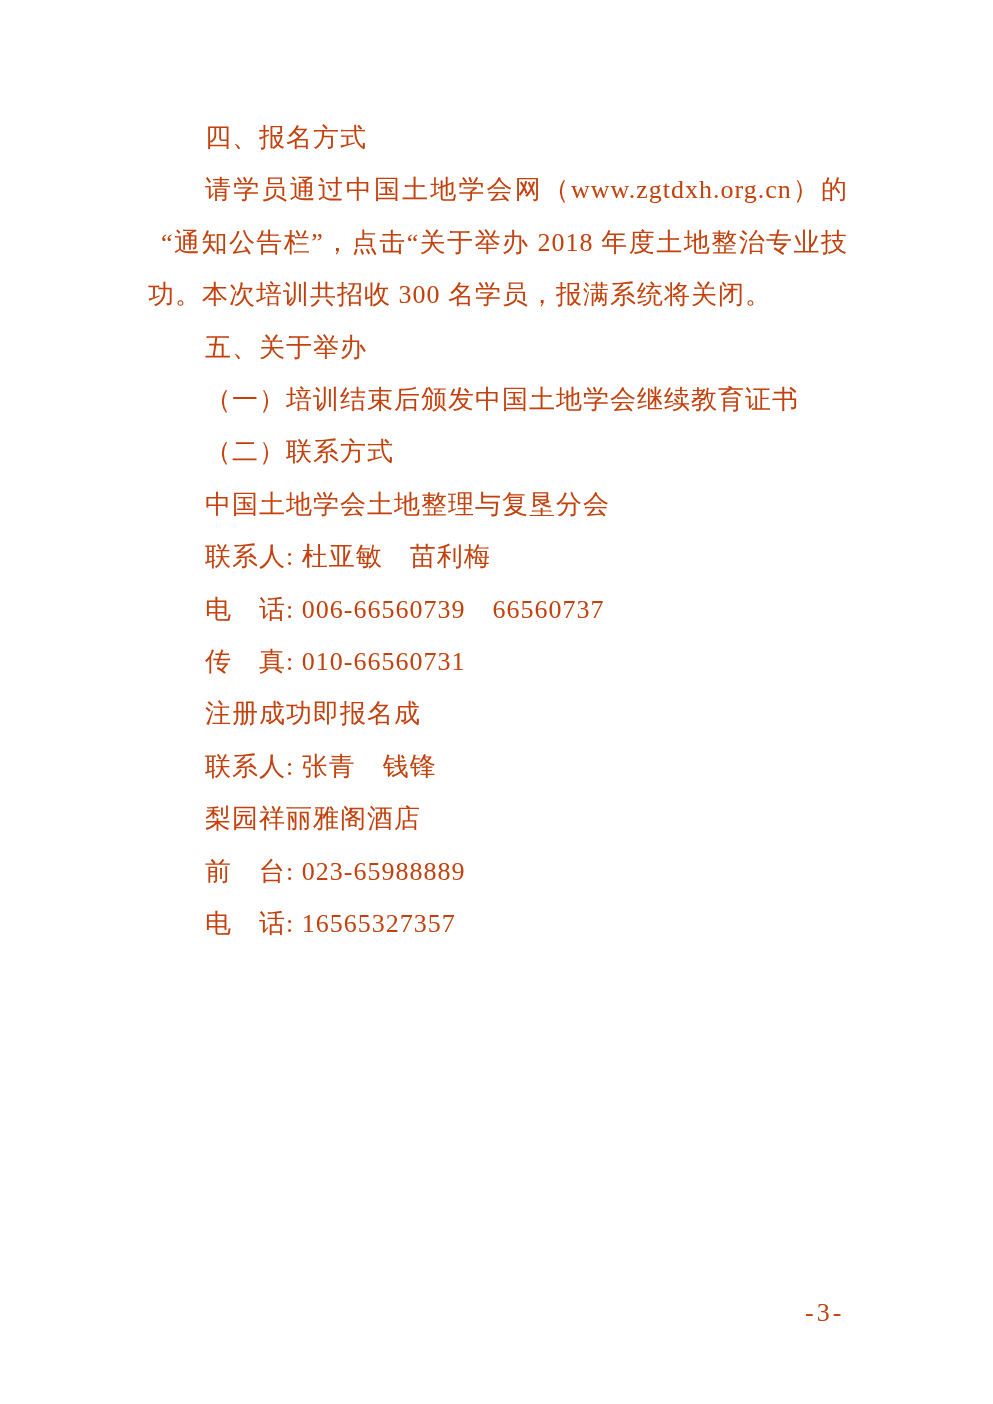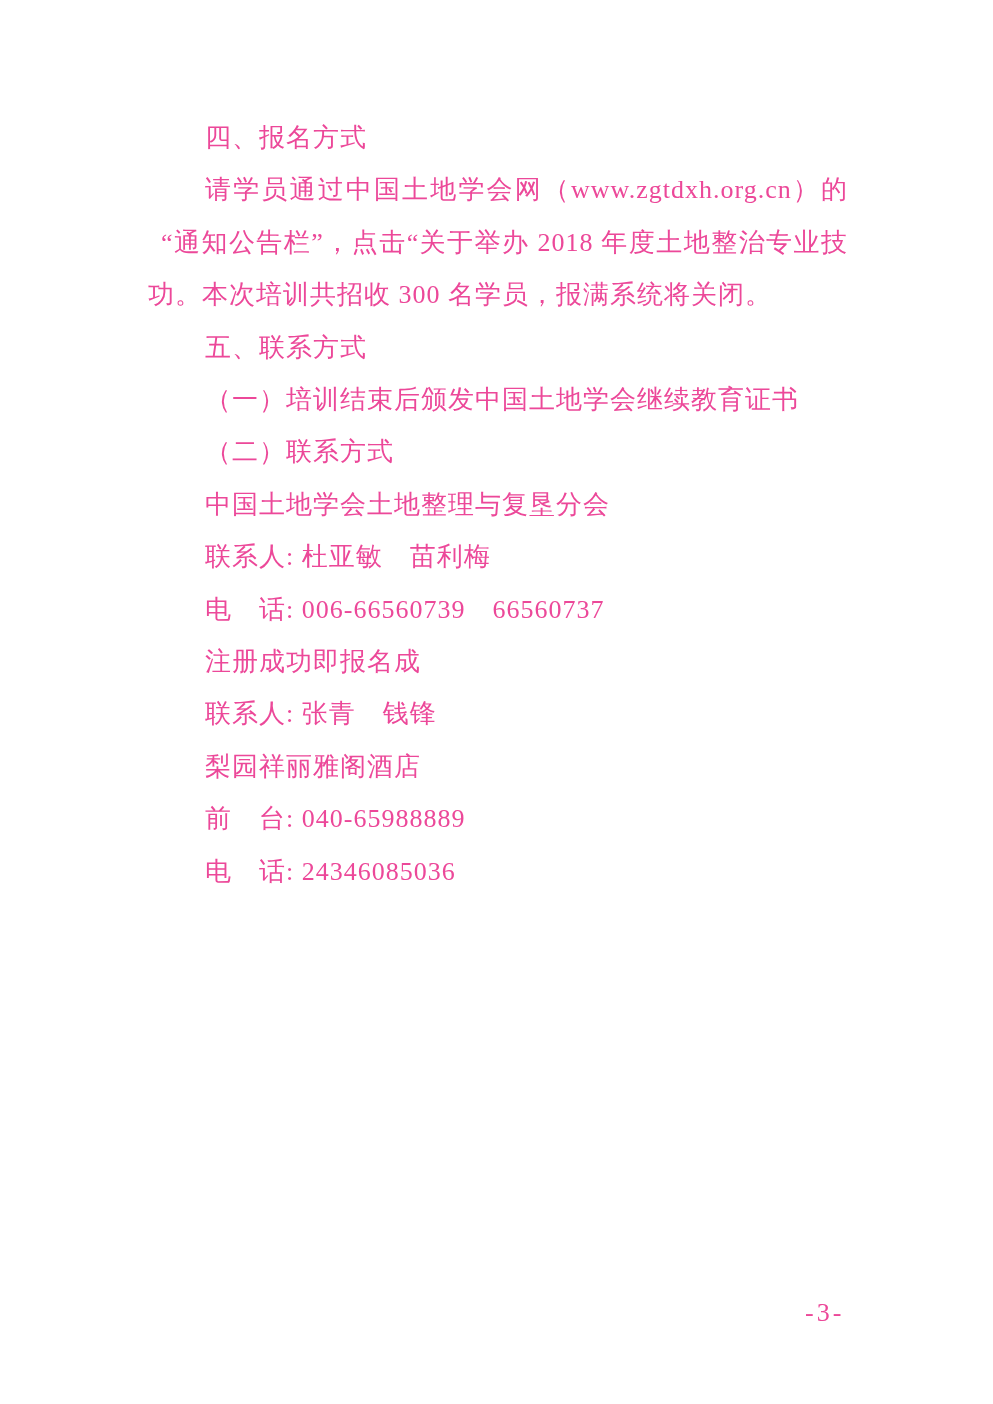--- a/index.html
+++ b/index.html
@@ -7,21 +7,21 @@
     padding: 0;
     background: #ffffff;
   }
   .page {
     position: relative;
     width: 993px;
     height: 1404px;
     background: #ffffff;
     overflow: hidden;
     font-family: "Liberation Serif", "DejaVu Serif", serif;
-    color: #ec4899;
+    color: #c2410c;
   }
   .doc {
     position: absolute;
     left: 148px;
     top: 112px;
     width: 700px;
   }
   .line {
     font-size: 26px;
     line-height: 52.4px;
@@ -54,32 +54,33 @@
 
 <div class="page">
   <div class="doc">
 
     <div class="line indent">四、报名方式</div>
 
     <div class="line indent justify">请学员通过中国土地学会网（www.zgtdxh.org.cn）的</div>
     <div class="line hang justify">“通知公告栏”，点击“关于举办 2018 年度土地整治专业技</div>
     <div class="line">功。本次培训共招收 300 名学员，报满系统将关闭。</div>
 
-    <div class="line indent">五、联系方式</div>
+    <div class="line indent">五、关于举办</div>
 
     <div class="line indent">（一）培训结束后颁发中国土地学会继续教育证书</div>
     <div class="line indent">（二）联系方式</div>
 
     <div class="line indent">中国土地学会土地整理与复垦分会</div>
     <div class="line indent">联系人: 杜亚敏　苗利梅</div>
     <div class="line indent">电　话: 006-66560739　66560737</div>
+    <div class="line indent">传　真: 010-66560731</div>
 
     <div class="line indent">注册成功即报名成</div>
     <div class="line indent">联系人: 张青　钱锋</div>
 
     <div class="line indent">梨园祥丽雅阁酒店</div>
-    <div class="line indent">前　台: 040-65988889</div>
-    <div class="line indent">电　话: 24346085036</div>
+    <div class="line indent">前　台: 023-65988889</div>
+    <div class="line indent">电　话: 16565327357</div>
 
   </div>
 
   <div class="page-num">-3-</div>
 </div>
 
 </body></html>

